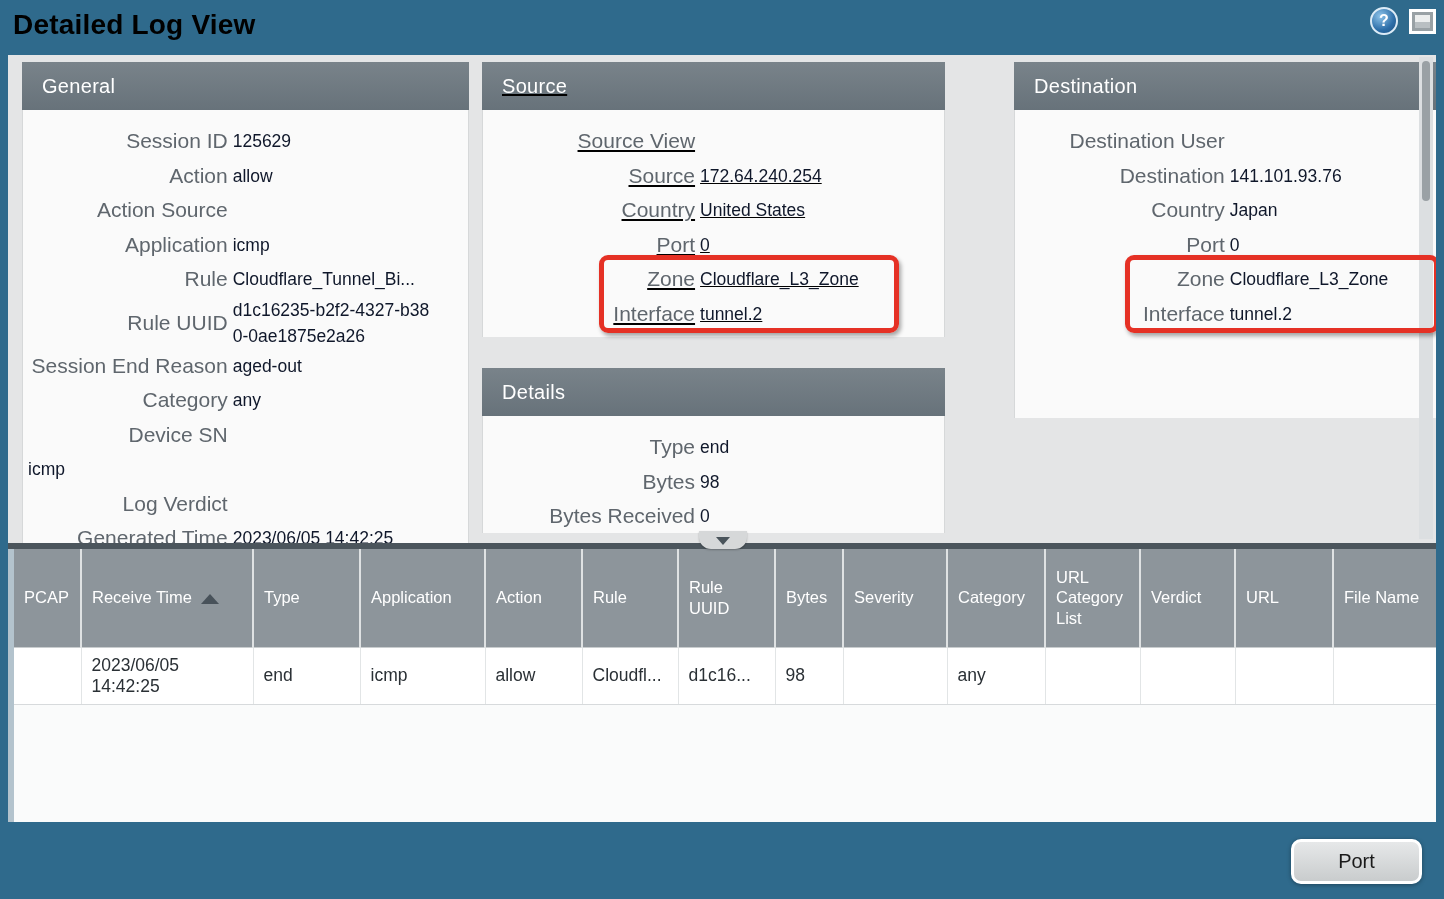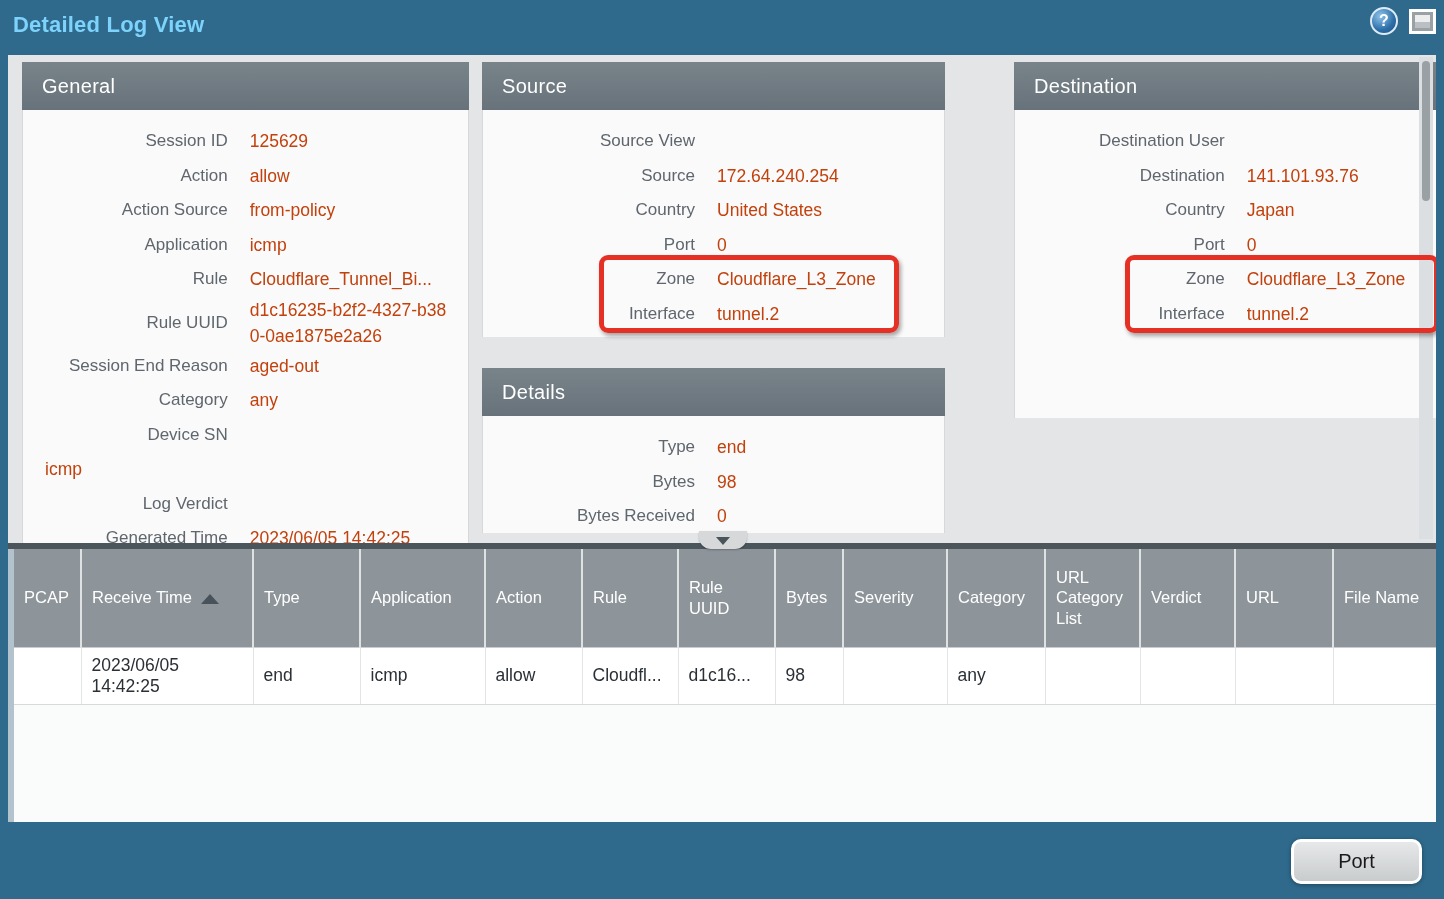--- a/index.html
+++ b/index.html
@@ -11,21 +11,21 @@
     overflow:hidden;
   }
   .dialog { position:absolute; inset:0; }
 
   
   .titlebar {
     position:absolute; left:0; top:0; width:1444px; height:55px;
     background:#2f6a8c; display:flex; align-items:center;
   }
   .titlebar-title {
-    color:#7dd3fc; font-size:22px; font-weight:bold; letter-spacing:0.2px;
+    color:#000000; font-size:28px; font-weight:bold; letter-spacing:0.2px;
     padding-left:13px; margin-top:-6px;
   }
   .titlebar-icons {
     position:absolute; right:8px; top:7px; display:flex; gap:11px; align-items:center;
   }
   .help-icon {
     width:28px; height:28px; border-radius:50%;
     background:radial-gradient(circle at 35% 30%, #8ec4ea, #2d6ea8 60%, #1c4f7e);
     border:2px solid #dcebf6;
     color:#ffffff; font-size:16px; font-weight:bold;
@@ -45,44 +45,44 @@
     background:#b9bfc2;
   }
 
   
   .upper {
     position:absolute; left:8px; top:55px; width:1428px; height:488px;
     background:#e4e5e6; overflow:hidden;
   }
   .panel { position:absolute; }
   .panel-general     { left:14px;  top:7px; width:447px; }
-  .panel-source      { left:474px; top:7px; width:463px; }
+  .panel-source      { left:474px; top:7px; width:463px;text-decoration:underline; }
   .panel-details     { left:474px; top:313px; width:463px; }
   .panel-destination { left:1006px; top:7px; width:458px; }
   .panel-header {
     height:48px; background:linear-gradient(#79838a, #67727a);
     color:#ffffff; font-size:20px; line-height:48px; padding-left:20px;
     letter-spacing:0.3px;
   }
   .panel-body {
     background:#fafafa; position:relative; padding-top:14px;
     border-left:1px solid #d6d8d9; border-right:1px solid #d6d8d9;
   }
   .panel-general .panel-body     { height:433px; }
   .panel-source .panel-body      { height:227px; }
   .panel-details .panel-body     { height:117px; }
   .panel-destination .panel-body { height:308px; }
 
   .prow { display:flex; min-height:34.5px; align-items:center; }
   .plabel {
-    width:46%; text-align:right; color:#5f666d; font-size:17px; line-height:26px;
+    width:46%; text-align:right; color:#5f666d; font-size:21px; line-height:26px;
     flex-shrink:0;
   }
   .pvalue {
-    margin-left:22px; color:#c2410c; font-size:17.5px; line-height:26px;
+    margin-left:5px; color:#0f172a; font-size:17.5px; line-height:26px;
     width:calc(54% - 40px); word-break:break-all;
   }
 
   .hl-box {
     position:absolute; border:5px solid #e53125; border-radius:9px;
     box-shadow:2px 3px 4px rgba(0,0,0,0.35);
     pointer-events:none; z-index:3;
   }
   .hl-source { left:116px; top:145px; width:300px; height:78px; }
   .hl-dest   { left:110px; top:145px; width:314px; height:78px; }
@@ -177,21 +177,20 @@
           <div class="prow">
             <span class="plabel">Session ID</span>
             <span class="pvalue">125629</span>
           </div>
           <div class="prow">
             <span class="plabel">Action</span>
             <span class="pvalue">allow</span>
           </div>
           <div class="prow">
             <span class="plabel">Action Source</span>
-            <span class="pvalue">from-policy</span>
           </div>
           <div class="prow">
             <span class="plabel">Application</span>
             <span class="pvalue">icmp</span>
           </div>
           <div class="prow">
             <span class="plabel">Rule</span>
             <span class="pvalue">Cloudflare_Tunnel_Bi...</span>
           </div>
           <div class="prow">

